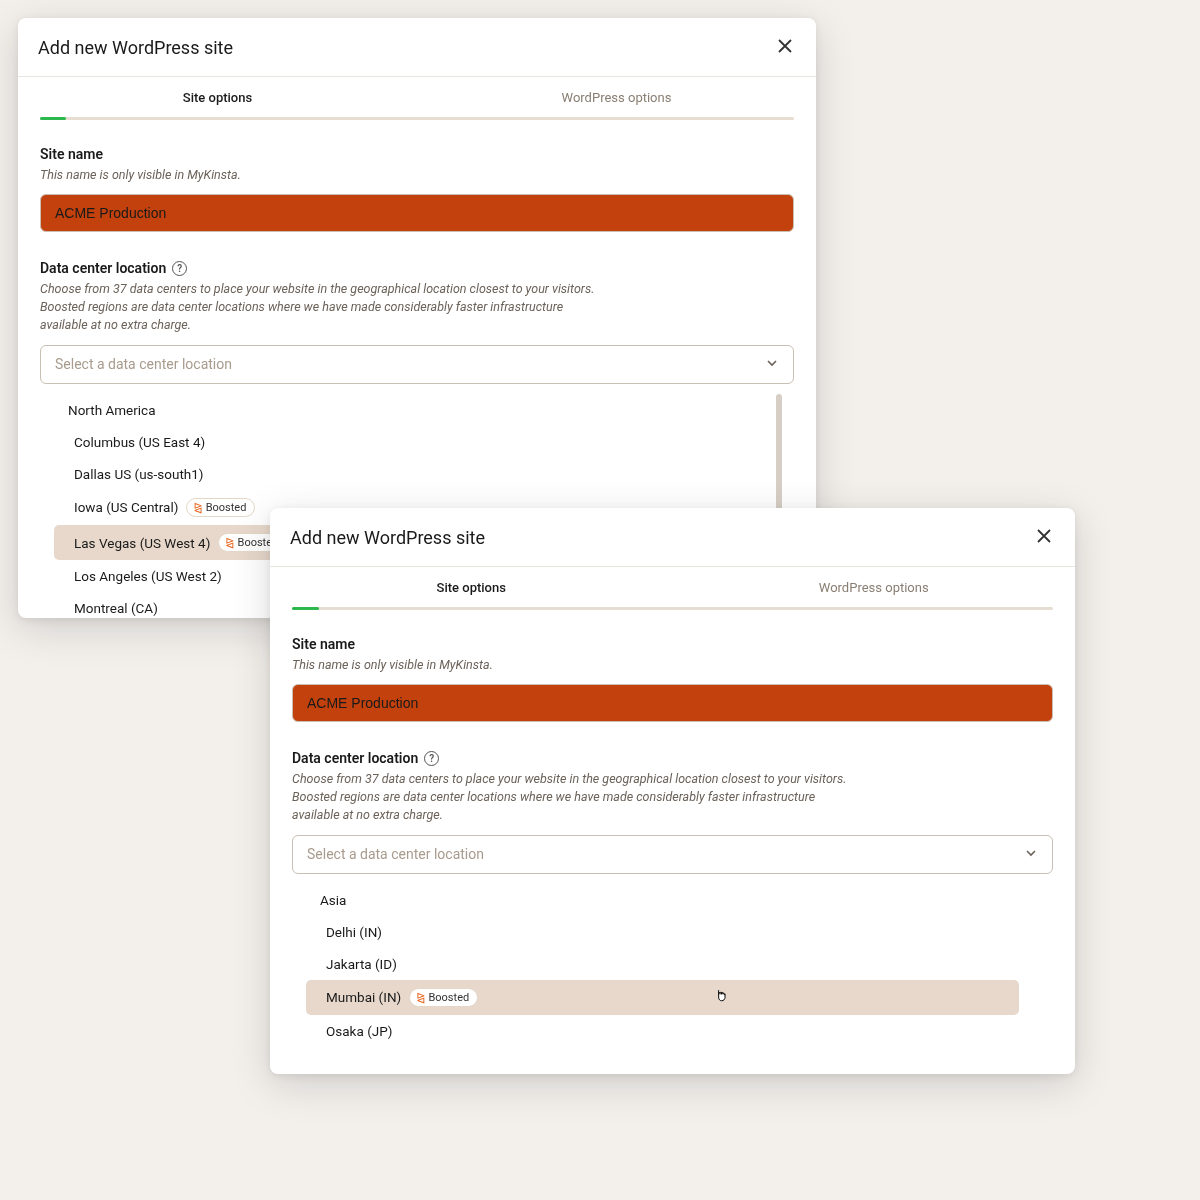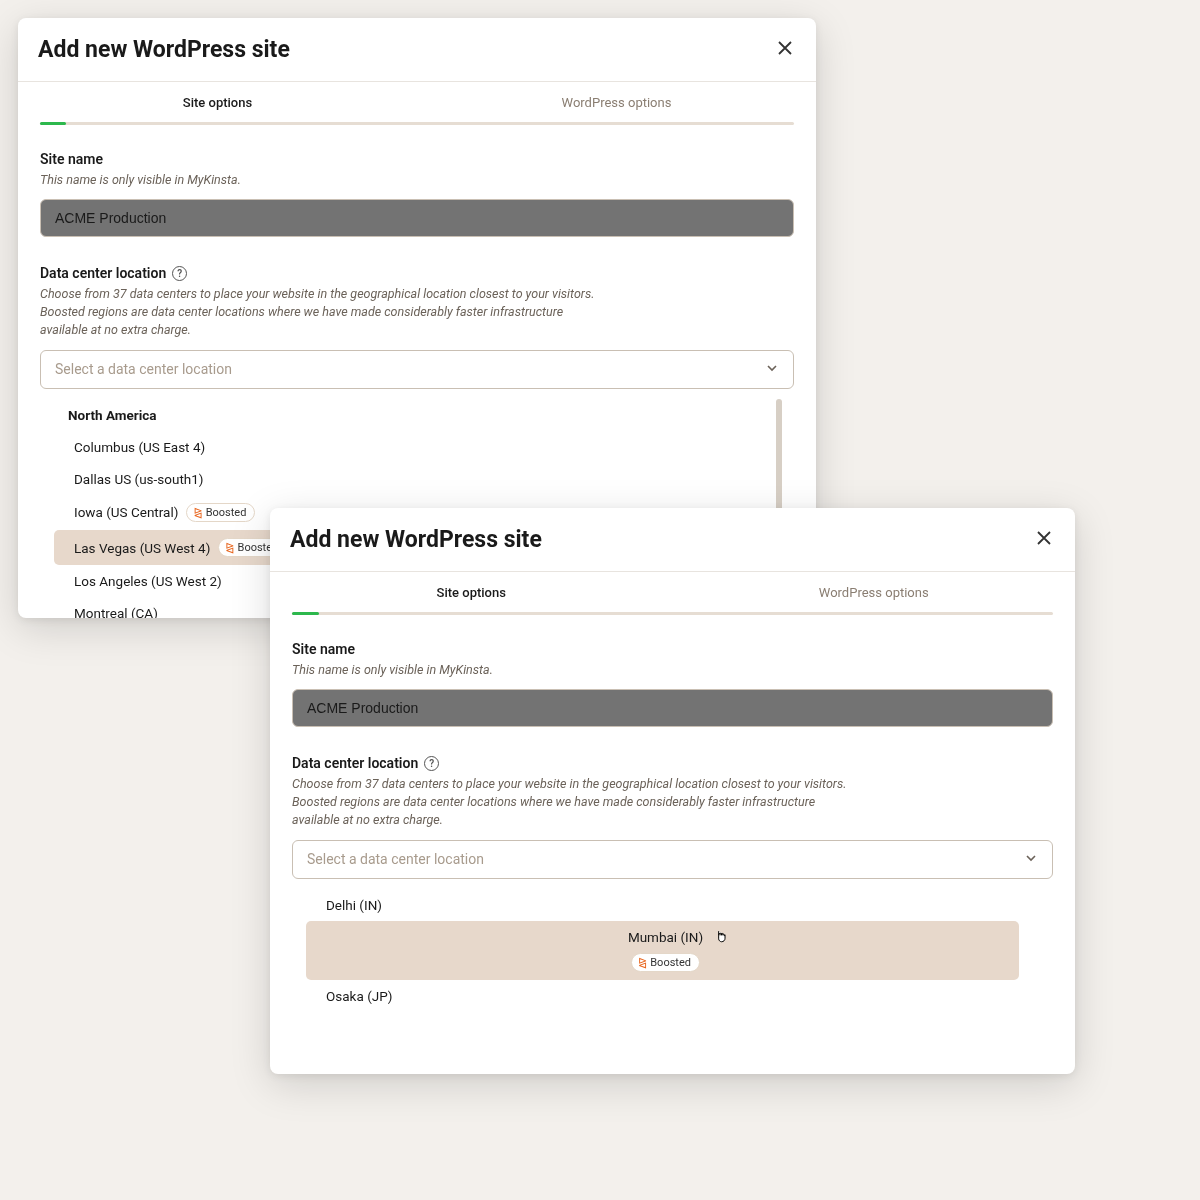--- a/index.html
+++ b/index.html
@@ -21,22 +21,22 @@
     .modal.m1 { left: 18px; top: 18px; width: 798px; height: 600px; }
     .modal.m2 { left: 270px; top: 508px; width: 805px; height: 566px; }
     .modal-header {
       padding: 18px 20px 18px 20px;
       border-bottom: 1px solid #e8e4df;
       display: flex;
       align-items: center;
       justify-content: space-between;
     }
     .modal-title {
-      font-size: 23px;
-      font-weight: 700;
+      font-size: 18px;
+      font-weight: 400;
       color: #1a1a1a;
     }
     .close-btn {
       width: 22px;
       height: 22px;
       display: flex;
       align-items: center;
       justify-content: center;
       cursor: pointer;
       color: #333;
@@ -92,21 +92,21 @@
       max-width: 560px;
       font-style: italic;
     }
     .input {
       width: 100%;
       border: 1px solid #c9bfb3;
       border-radius: 6px;
       padding: 10px 14px;
       font-size: 14px;
       color: #1a1a1a;
-      background: #737373;
+      background: #c2410c;
     }
     .select-wrap { position: relative; }
     .select {
       width: 100%;
       border: 1px solid #c9bfb3;
       border-radius: 6px;
       padding: 10px 14px;
       font-size: 14px;
       color: #a89b8d;
       background: #fff;
@@ -148,21 +148,21 @@
       position: absolute;
       right: 2px;
       top: 6px;
       width: 6px;
       height: 154px;
       background: #d7cfc5;
       border-radius: 3px;
     }
     .group-header {
       font-size: 13.5px;
-      font-weight: 700;
+      font-weight: 400;
       color: #1a1a1a;
       padding: 8px 14px 8px 14px;
     }
     .option {
       font-size: 13.5px;
       color: #1a1a1a;
       padding: 8px 14px 8px 20px;
       border-radius: 5px;
       display: flex;
       align-items: center;
@@ -325,25 +325,29 @@
         <span>Select a data center location</span>
         <span class="chev">
           <svg viewBox="0 0 14 14" stroke="currentColor" stroke-width="1.6" fill="none">
               <path d="M3 5 L7 9 L11 5"></path>
             </svg>
         </span>
       </div>
 
       <div class="dropdown" style="max-height:260px;">
         <div class="dd-inner">
+          <div class="group-header">Asia</div>
 
           <div class="option">
             <span>Delhi (IN)</span>
           </div>
-          <div class="option hover" style="position:relative;flex-direction:column;">
+          <div class="option">
+            <span>Jakarta (ID)</span>
+          </div>
+          <div class="option hover" style="position:relative;">
             <span>Mumbai (IN)</span>
             <span class="badge">
                 <span class="bolt">⧎</span>
                 <span>Boosted</span>
               </span>
             <span class="cursor" style="left:407px; top:8px;">
               <svg viewBox="0 0 24 24" fill="none" stroke="#000" stroke-width="1.4">
                   <path d="M8 3 V14 C8 16 10 18 12 18 C15 18 17 16 17 13 V8 M8 8 C8 6.5 9 6 10 6.5 V9 M10 7 C10 5.5 11.5 5.5 12 6.5 V9 M12 7 C12 5.8 13.5 5.8 14 7 V9 M14 8 C14 6.8 15.5 6.8 16 8 V10" fill="#fff"></path>
                 </svg>
             </span>

